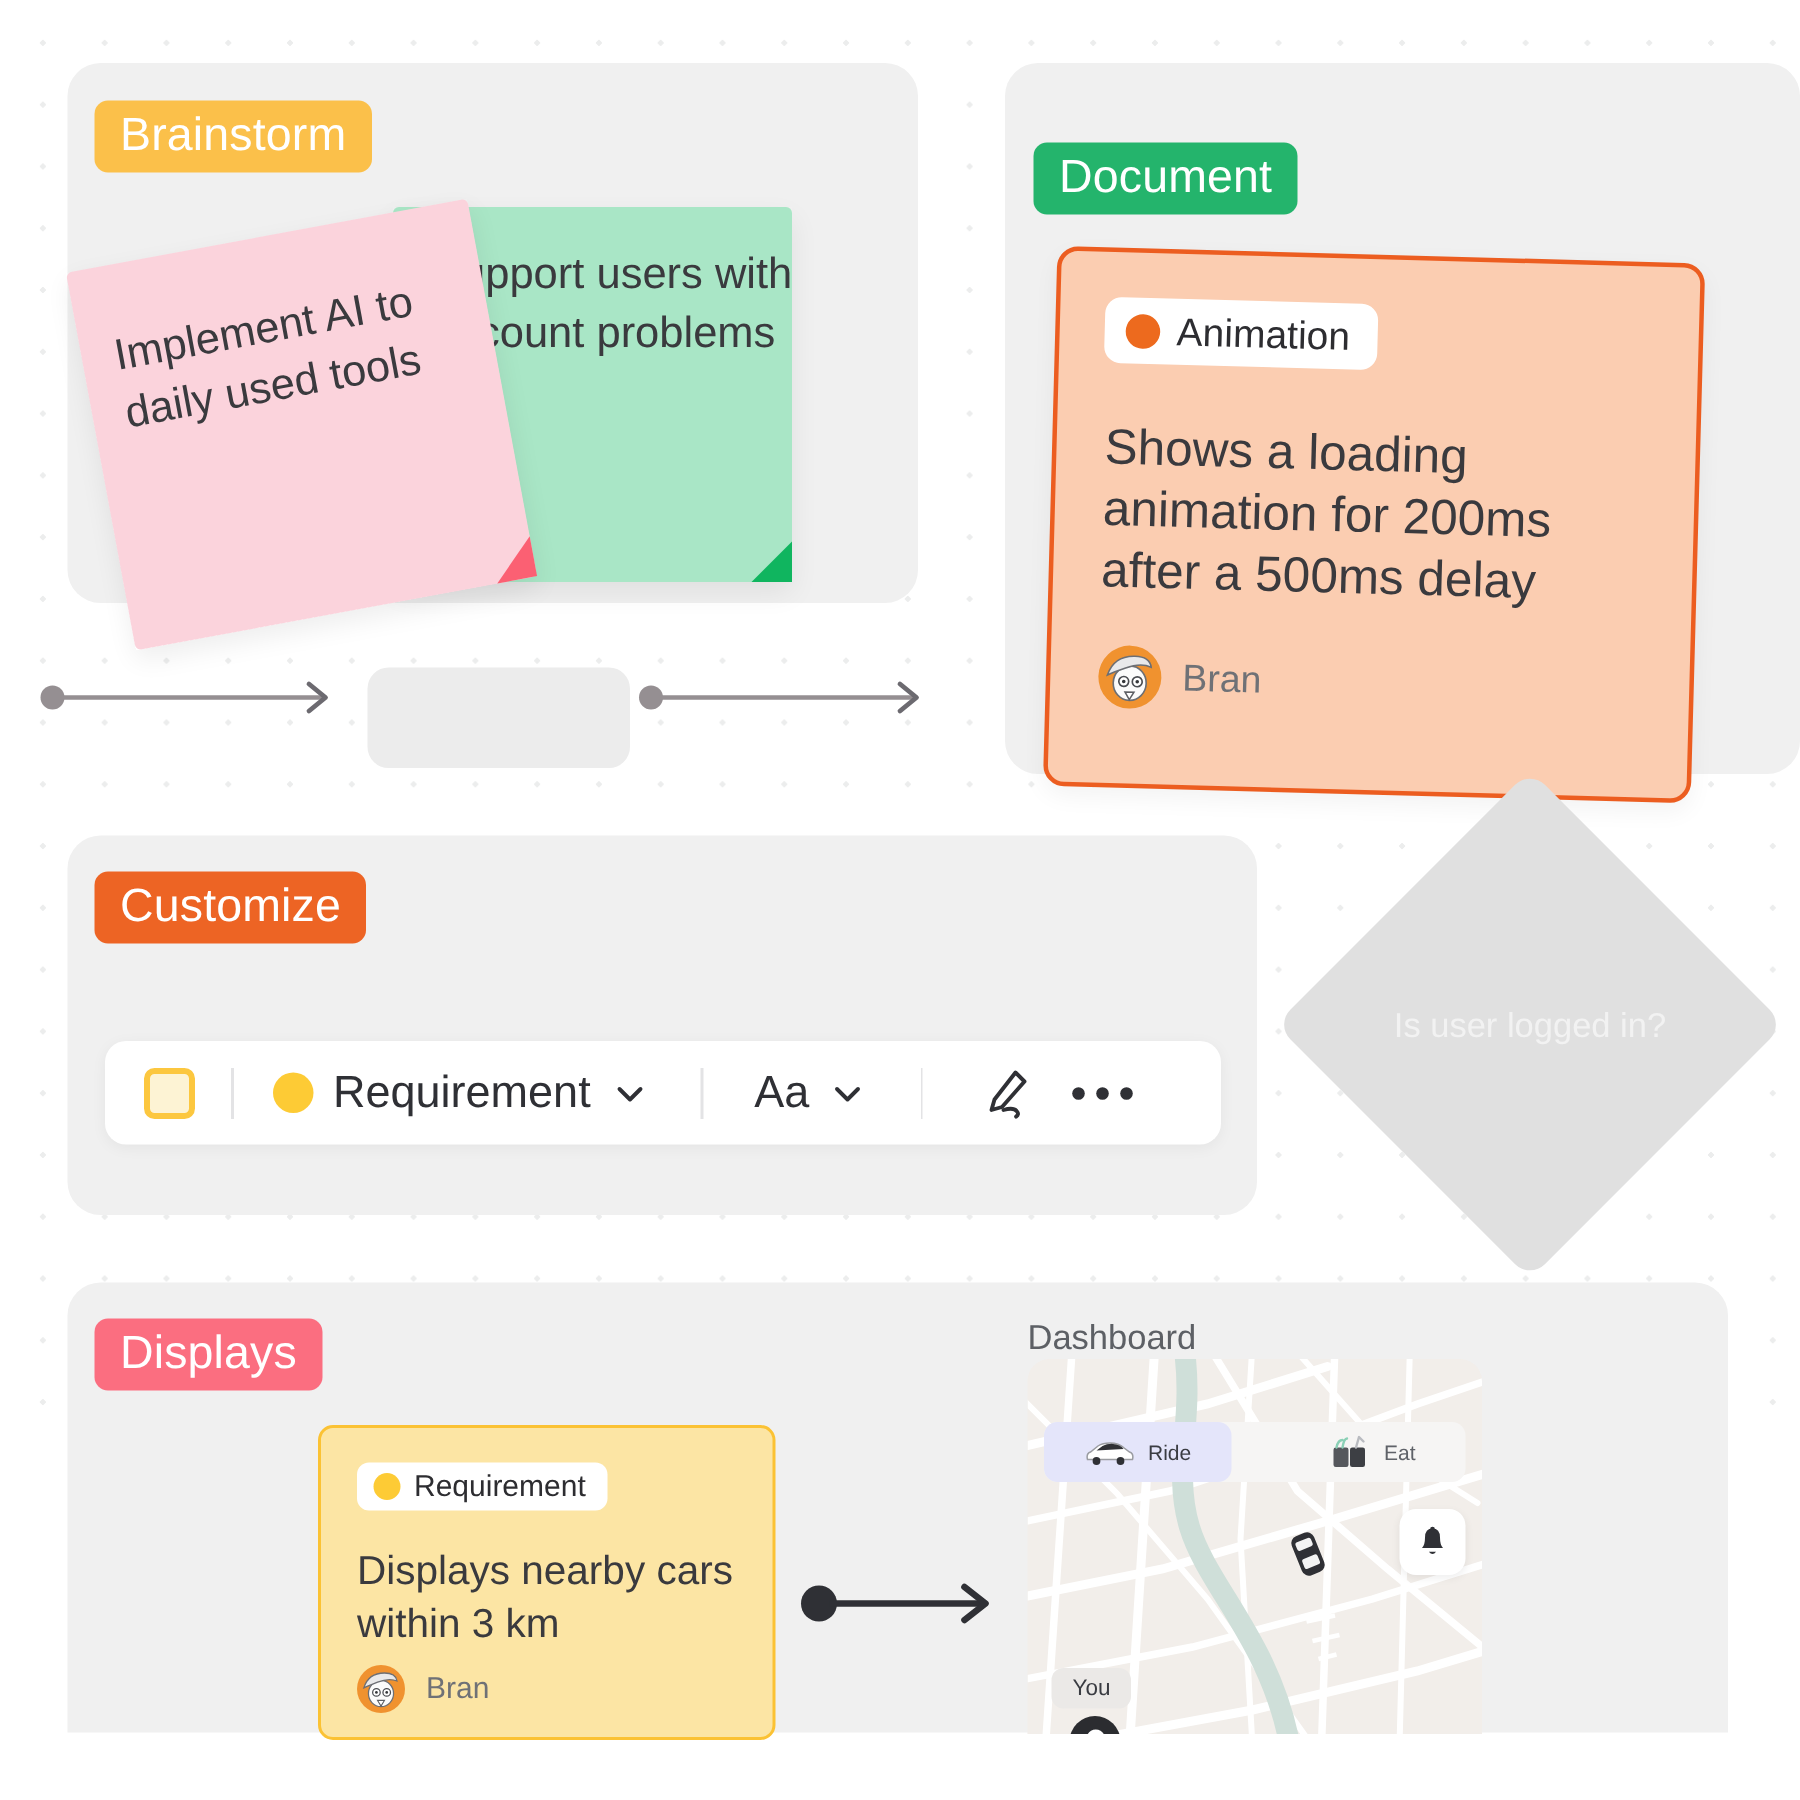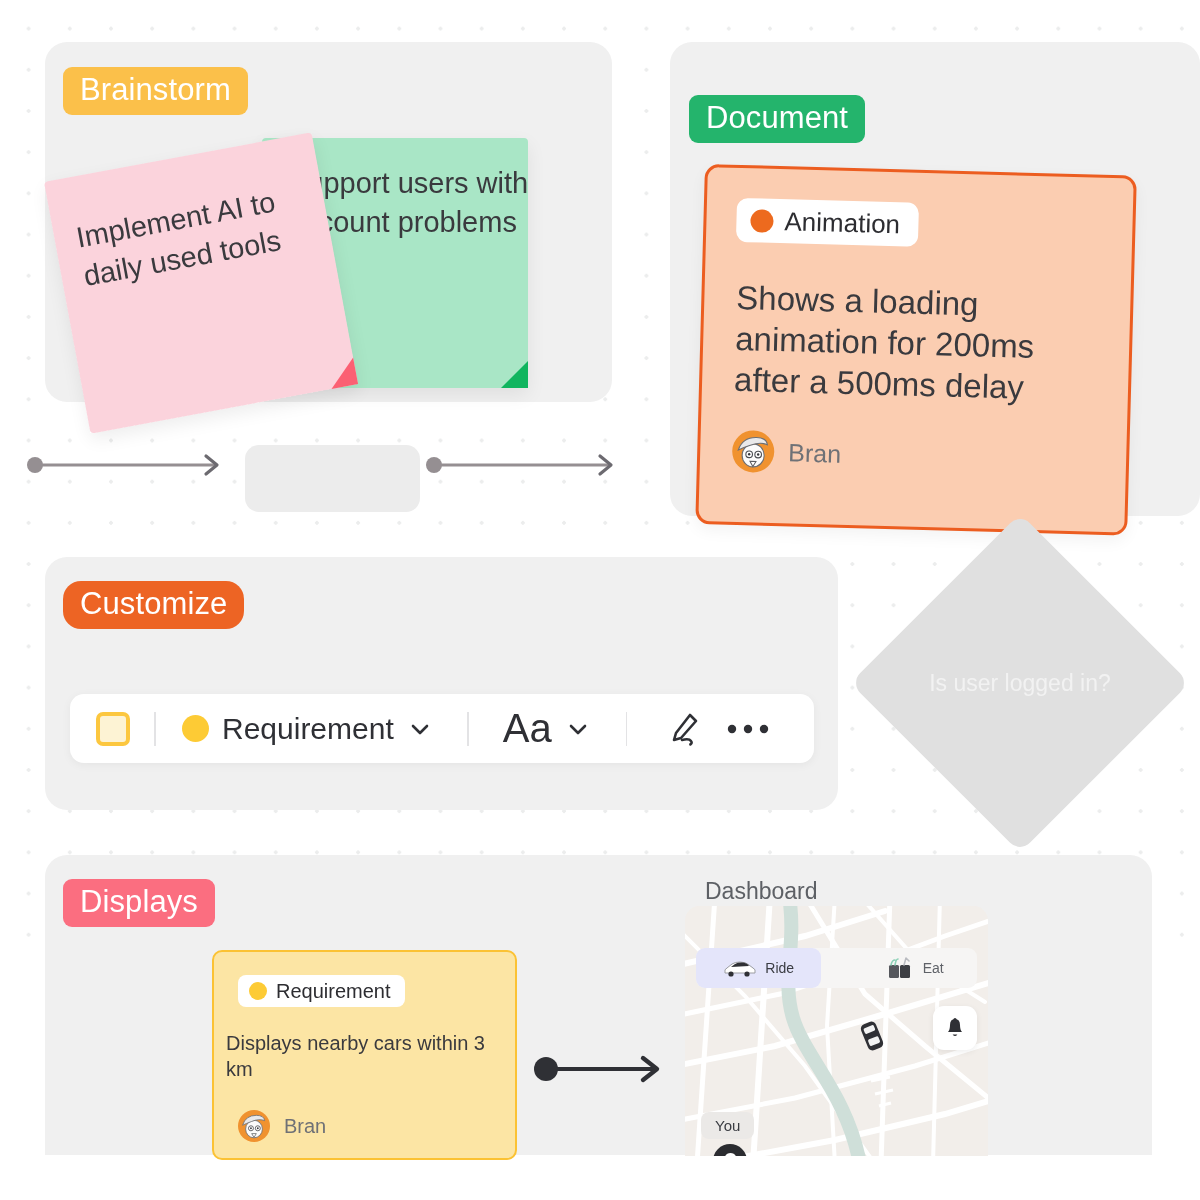--- a/index.html
+++ b/index.html
@@ -125,40 +125,40 @@
   #arrow-1 { left: 26px; top: 452px; }
   #arrow-2 { left: 425px; top: 452px; }
   #ghost-node {
     position: absolute; left: 245px; top: 445px;
     width: 175px; height: 67px;
     background: #ececec; border-radius: 14px;
   }
 
   
   #panel-customize { left: 45px; top: 557px; width: 793px; height: 253px; }
-  #badge-customize { left: 63px; top: 581px; background: #ed6424; border-radius: 18px; }
+  #badge-customize { left: 63px; top: 581px; background: #ed6424; }
 
   #toolbar {
     position: absolute;
     left: 70px; top: 694px; width: 744px; height: 69px;
     background: #ffffff;
     border-radius: 14px;
     display: flex; align-items: center;
     box-shadow: 0 2px 10px rgba(0,0,0,.05);
     padding: 0 22px;
   }
   .tb-sep { width: 1.5px; height: 34px; background: #e3e3e5; flex: none; }
   #tb-note-icon {
     width: 34px; height: 34px; border-radius: 7px;
     background: #fdf3d4; border: 4px solid #fcc73f; flex: none;
   }
   .tb-item { display: flex; align-items: center; gap: 13px; }
   .tb-dot-yellow { width: 27px; height: 27px; border-radius: 50%; background: #fdcb35; flex: none; }
   .tb-label { font-size: 30px; color: #2f3035; white-space: nowrap; }
-  .tb-aa { font-size: 40px; color: #2f3035; }
+  .tb-aa { font-size: 30px; color: #2f3035; }
   .chev { flex: none; }
 
   
   #diamond-wrap {
     position: absolute; left: 900px; top: 563px;
     width: 240px; height: 240px;
   }
   #diamond {
     position: absolute; inset: 0;
     background: #e0e0e0;
@@ -181,33 +181,33 @@
     background: #fce5a4;
     border: 2.5px solid #fbc234;
     border-radius: 10px;
     overflow: hidden;
   }
   #connect-tag { position: absolute; left: 24px; top: 23px; }
   #connect-tag .dot { background: #fdcb35; width: 18px; height: 18px; }
   #connect-tag .lbl { font-size: 20px; }
   #connect-tag.tagpill { padding: 6px 14px 6px 11px; border-radius: 8px; gap: 9px; }
   #connect-text {
-    position: absolute; left: 12px; top: 78px; width: 262px;
-    font-size: 20px; line-height: 1.3; color: #3a3a3e;
+    position: absolute; left: 24px; top: 78px; width: 262px;
+    font-size: 27px; line-height: 1.3; color: #3a3a3e;
   }
   #connect-author { left: 24px; top: 158px; }
   #connect-author .avatar { width: 32px; height: 32px; }
   #connect-author .name { font-size: 20px; }
 
   #arrow-connect { position: absolute; left: 533px; top: 1052px; }
 
   
   #dash-label {
     position: absolute; left: 685px; top: 878px;
-    font-size: 23px; color: #5d6065; margin-left: 20px;
+    font-size: 23px; color: #5d6065;
   }
   #phone {
     position: absolute; left: 685px; top: 906px;
     width: 303px; height: 250px;
     background: #f2eeea;
     border-radius: 15px 15px 0 0;
     overflow: hidden;
   }
   #map-svg { position: absolute; inset: 0; }
   #statusbar {

